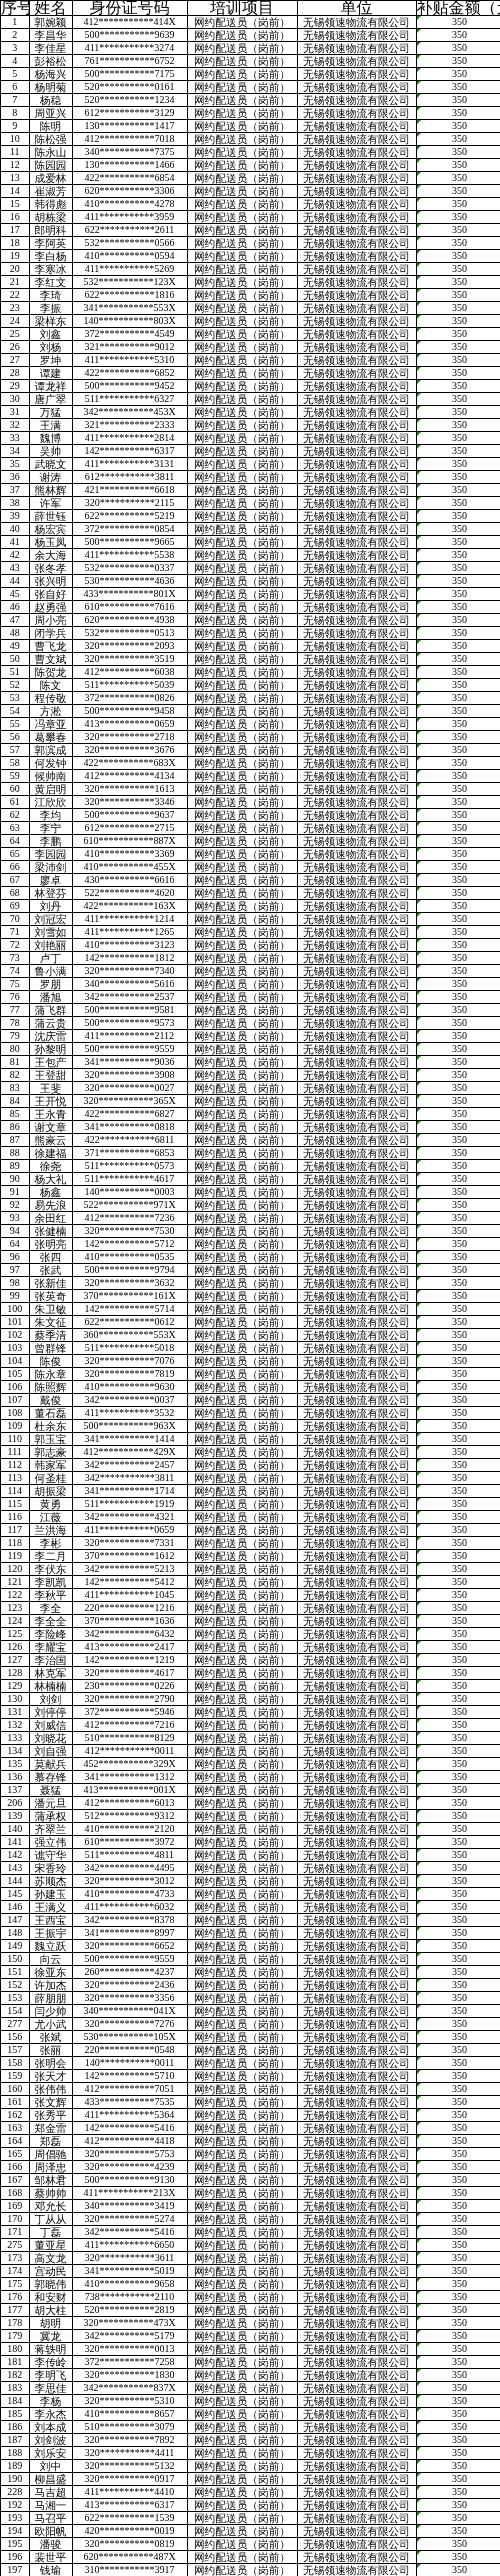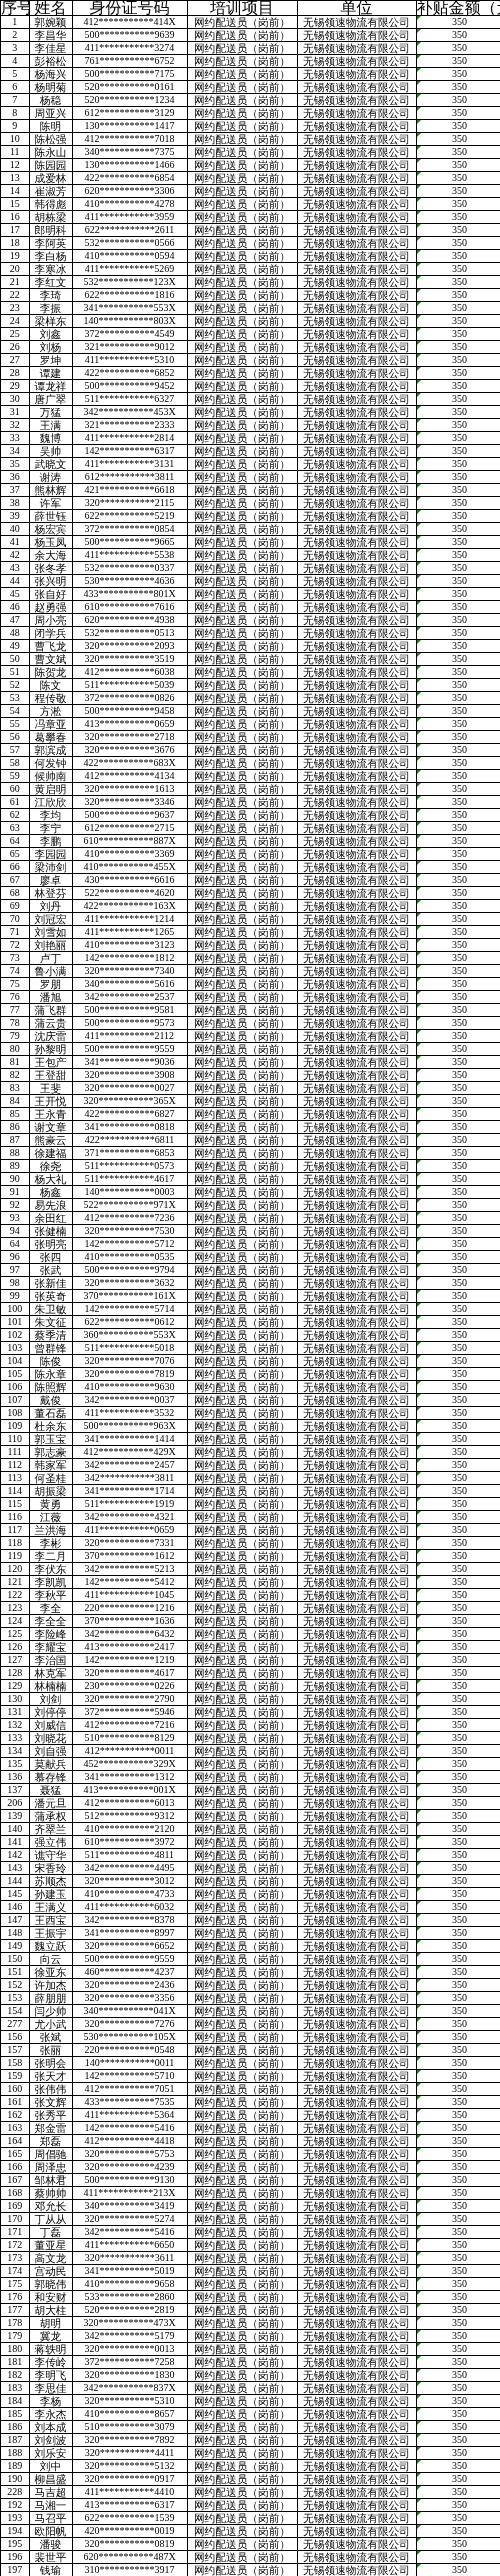--- a/index.html
+++ b/index.html
@@ -1838,21 +1838,21 @@
     <td class="cell-company">无锡领速物流有限公司</td>
     <td class="cell-amount">
       <span class="tri"></span>
       <span>350</span>
     </td>
   </tr>
 
   <tr>
     <td class="cell-seq">151</td>
     <td class="cell-name">徐亚东</td>
-    <td class="cell-id">460***********4237</td>
+    <td class="cell-id">260***********4237</td>
     <td class="cell-project">网约配送员（岗前）</td>
     <td class="cell-company">无锡领速物流有限公司</td>
     <td class="cell-amount">
       <span class="tri"></span>
       <span>350</span>
     </td>
   </tr>
 
   <tr>
     <td class="cell-seq">152</td>
@@ -2088,21 +2088,21 @@
     <td class="cell-id">342***********5416</td>
     <td class="cell-project">网约配送员（岗前）</td>
     <td class="cell-company">无锡领速物流有限公司</td>
     <td class="cell-amount">
       <span class="tri"></span>
       <span>350</span>
     </td>
   </tr>
 
   <tr>
-    <td class="cell-seq">172</td>
+    <td class="cell-seq">275</td>
     <td class="cell-name">董亚星</td>
     <td class="cell-id">411***********6650</td>
     <td class="cell-project">网约配送员（岗前）</td>
     <td class="cell-company">无锡领速物流有限公司</td>
     <td class="cell-amount">
       <span class="tri"></span>
       <span>350</span>
     </td>
   </tr>
 
@@ -2138,21 +2138,21 @@
     <td class="cell-company">无锡领速物流有限公司</td>
     <td class="cell-amount">
       <span class="tri"></span>
       <span>350</span>
     </td>
   </tr>
 
   <tr>
     <td class="cell-seq">176</td>
     <td class="cell-name">和安财</td>
-    <td class="cell-id">533***********2860</td>
+    <td class="cell-id">738***********2110</td>
     <td class="cell-project">网约配送员（岗前）</td>
     <td class="cell-company">无锡领速物流有限公司</td>
     <td class="cell-amount">
       <span class="tri"></span>
       <span>350</span>
     </td>
   </tr>
 
   <tr>
     <td class="cell-seq">177</td>

